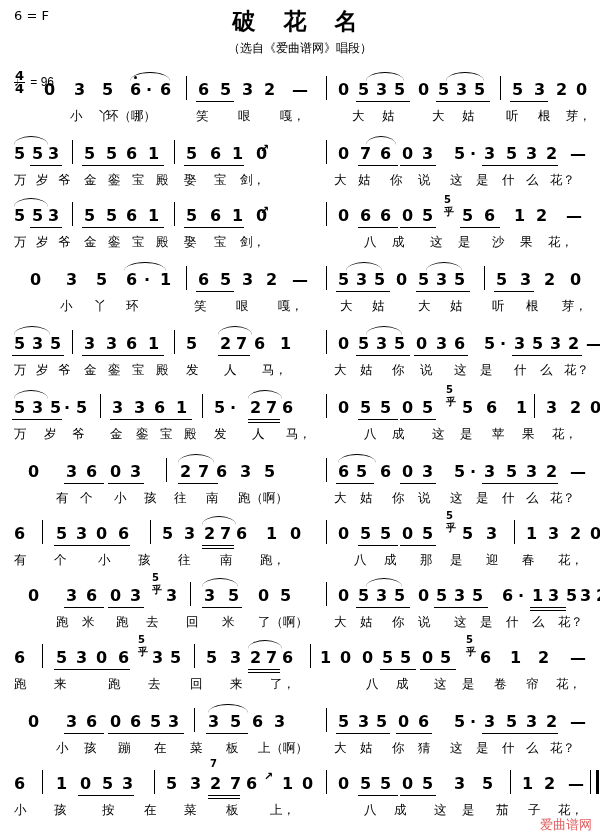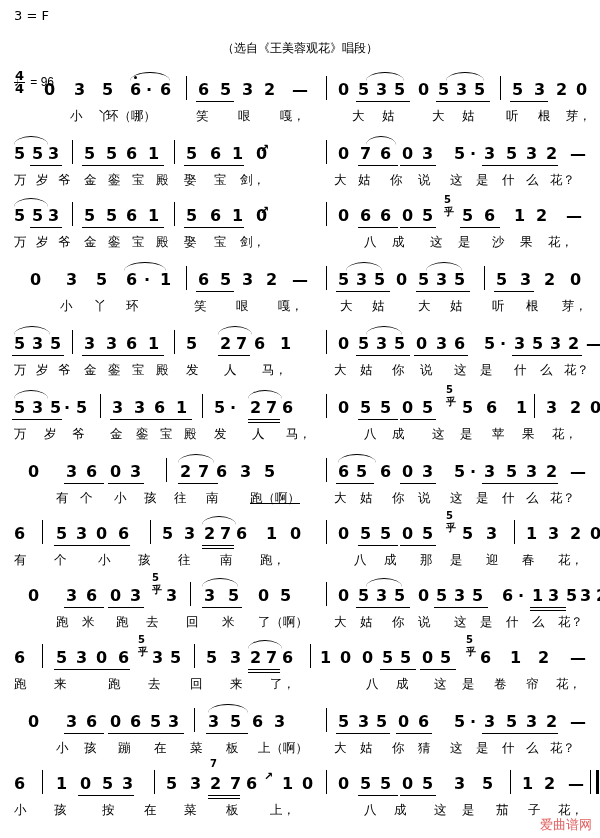--- a/index.html
+++ b/index.html
@@ -77,28 +77,29 @@
         border-radius:50%/100% 100% 0 0;}
   
   .sm{position:absolute;font-size:10px;top:-2px;font-weight:bold;}
   .arrow{position:absolute;font-size:11px;top:-4px;}
 </style>
 </head>
 <body>
 
 <div class="page">
 
-  <div class="key">3 = F</div>
+  <div class="key">6 = F</div>
 
   <div class="tempo">
     <span style="font-size:13px;">♩</span>
     <span>= 96</span>
   </div>
 
-  <div class="subtitle">（选自《王美蓉观花》唱段）</div>
+  <div class="title">破 花 名</div>
+  <div class="subtitle">（选自《爱曲谱网》唱段）</div>
 
 
   <div class="meter">
     <div class="num">4</div>
     <div>4</div>
   </div>
 
   <div class="system" style="top:74px;">
     <div class="notes">
       <span class="n" style="left:30px;">0</span>
@@ -484,21 +485,21 @@
       <div class="u1" style="left:468px;width:76px;"></div>
       <span class="n" style="left:556px;">—</span>
     </div>
     <div class="lyrics">
       <span class="l" style="left:42px;">有</span>
       <span class="l" style="left:66px;">个</span>
       <span class="l" style="left:100px;">小</span>
       <span class="l" style="left:130px;">孩</span>
       <span class="l" style="left:160px;">往</span>
       <span class="l" style="left:192px;">南</span>
-      <span class="l" style="left:236px;text-decoration:underline;">跑（啊）</span>
+      <span class="l" style="left:224px;">跑（啊）</span>
       <span class="l" style="left:320px;">大</span>
       <span class="l" style="left:346px;">姑</span>
       <span class="l" style="left:378px;">你</span>
       <span class="l" style="left:404px;">说</span>
       <span class="l" style="left:436px;">这</span>
       <span class="l" style="left:462px;">是</span>
       <span class="l" style="left:488px;">什</span>
       <span class="l" style="left:512px;">么</span>
       <span class="l" style="left:536px;">花？</span>
     </div>

